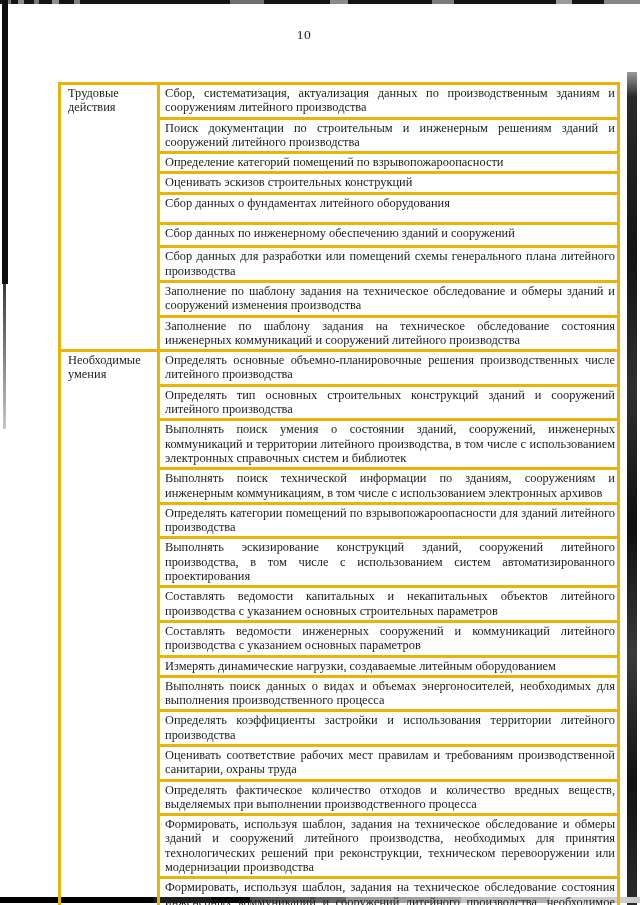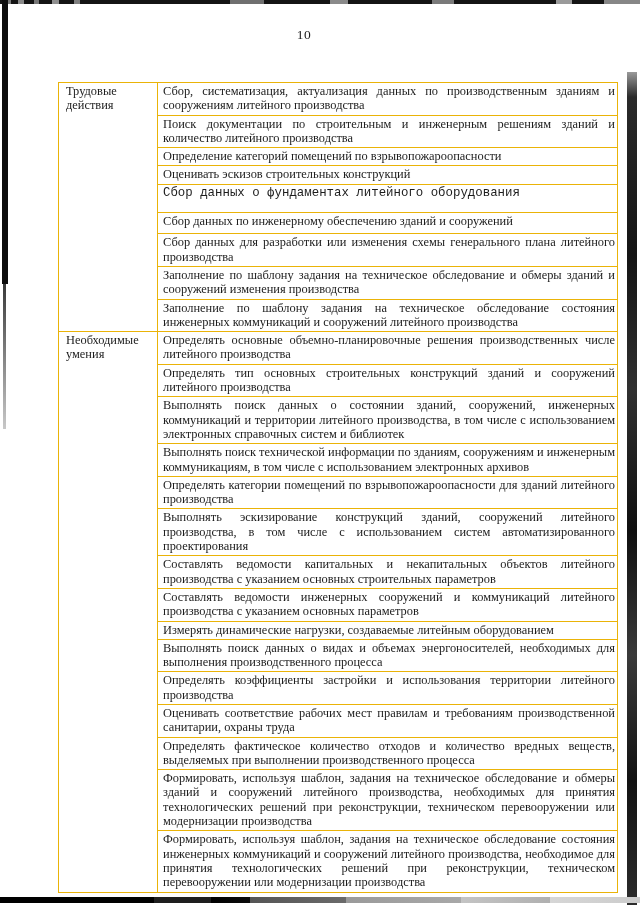--- a/index.html
+++ b/index.html
@@ -32,35 +32,35 @@
     position: absolute;
     top: 82px;
     left: 58px;
     width: 559px;
     border-collapse: collapse;
     table-layout: fixed;
   }
   table.doc-table col.c1 { width: 99px; }
   table.doc-table col.c2 { width: 460px; }
   table.doc-table td {
-    border: 1px solid #eab308;
+    border: 3px solid #eab308;
     font-size: 12.4px;
     line-height: 14.3px;
     padding: 1px 2px 2px 5px;
     vertical-align: top;
     text-align: justify;
     text-justify: inter-word;
     overflow: hidden;
   }
   table.doc-table td.hdr {
     text-align: left;
     padding-left: 7px;
     vertical-align: top;
   }
-  table.doc-table td.tall  { padding-bottom: 12px; font-family: Liberation Mono, monospace; }
+  table.doc-table td.tall  { padding-bottom: 12px; }
   table.doc-table td.tall2 { padding-bottom: 5px; }
 
   
   .scan { position: absolute; pointer-events: none; }
   .scan-top {
     top: 0; left: 0; width: 640px; height: 4px;
     background: #141414;
   }
   .scan-top .noise { position: absolute; top: 0; height: 4px; }
   .scan-left-dark {
@@ -113,53 +113,53 @@
       <col class="c1">
       <col class="c2">
     </colgroup>
   <tbody>
 
     <tr>
       <td class="hdr" rowspan="9">Трудовые действия</td>
       <td>Сбор, систематизация, актуализация данных по производственным зданиям и сооружениям литейного производства</td>
     </tr>
     <tr>
-        <td>Поиск документации по строительным и инженерным решениям зданий и количество литейного производства</td>
+        <td>Поиск документации по строительным и инженерным решениям зданий и сооружений литейного производства</td>
       </tr>
     <tr>
         <td>Определение категорий помещений по взрывопожароопасности</td>
       </tr>
     <tr>
         <td>Оценивать эскизов строительных конструкций</td>
       </tr>
     <tr>
         <td class="tall">Сбор данных о фундаментах литейного оборудования</td>
       </tr>
     <tr>
         <td class="tall2">Сбор данных по инженерному обеспечению зданий и сооружений</td>
       </tr>
     <tr>
-        <td>Сбор данных для разработки или изменения схемы генерального плана литейного производства</td>
+        <td>Сбор данных для разработки или помещений схемы генерального плана литейного производства</td>
       </tr>
     <tr>
         <td>Заполнение по шаблону задания на техническое обследование и обмеры зданий и сооружений изменения производства</td>
       </tr>
     <tr>
         <td>Заполнение по шаблону задания на техническое обследование состояния инженерных коммуникаций и сооружений литейного производства</td>
       </tr>
 
     <tr>
       <td class="hdr" rowspan="15">Необходимые умения</td>
       <td>Определять основные объемно-планировочные решения производственных числе литейного производства</td>
     </tr>
     <tr>
         <td>Определять тип основных строительных конструкций зданий и сооружений литейного производства</td>
       </tr>
     <tr>
-        <td>Выполнять поиск данных о состоянии зданий, сооружений, инженерных коммуникаций и территории литейного производства, в том числе с использованием электронных справочных систем и библиотек</td>
+        <td>Выполнять поиск умения о состоянии зданий, сооружений, инженерных коммуникаций и территории литейного производства, в том числе с использованием электронных справочных систем и библиотек</td>
       </tr>
     <tr>
         <td>Выполнять поиск технической информации по зданиям, сооружениям и инженерным коммуникациям, в том числе с использованием электронных архивов</td>
       </tr>
     <tr>
         <td>Определять категории помещений по взрывопожароопасности для зданий литейного производства</td>
       </tr>
     <tr>
         <td>Выполнять эскизирование конструкций зданий, сооружений литейного производства, в том числе с использованием систем автоматизированного проектирования</td>
       </tr>

